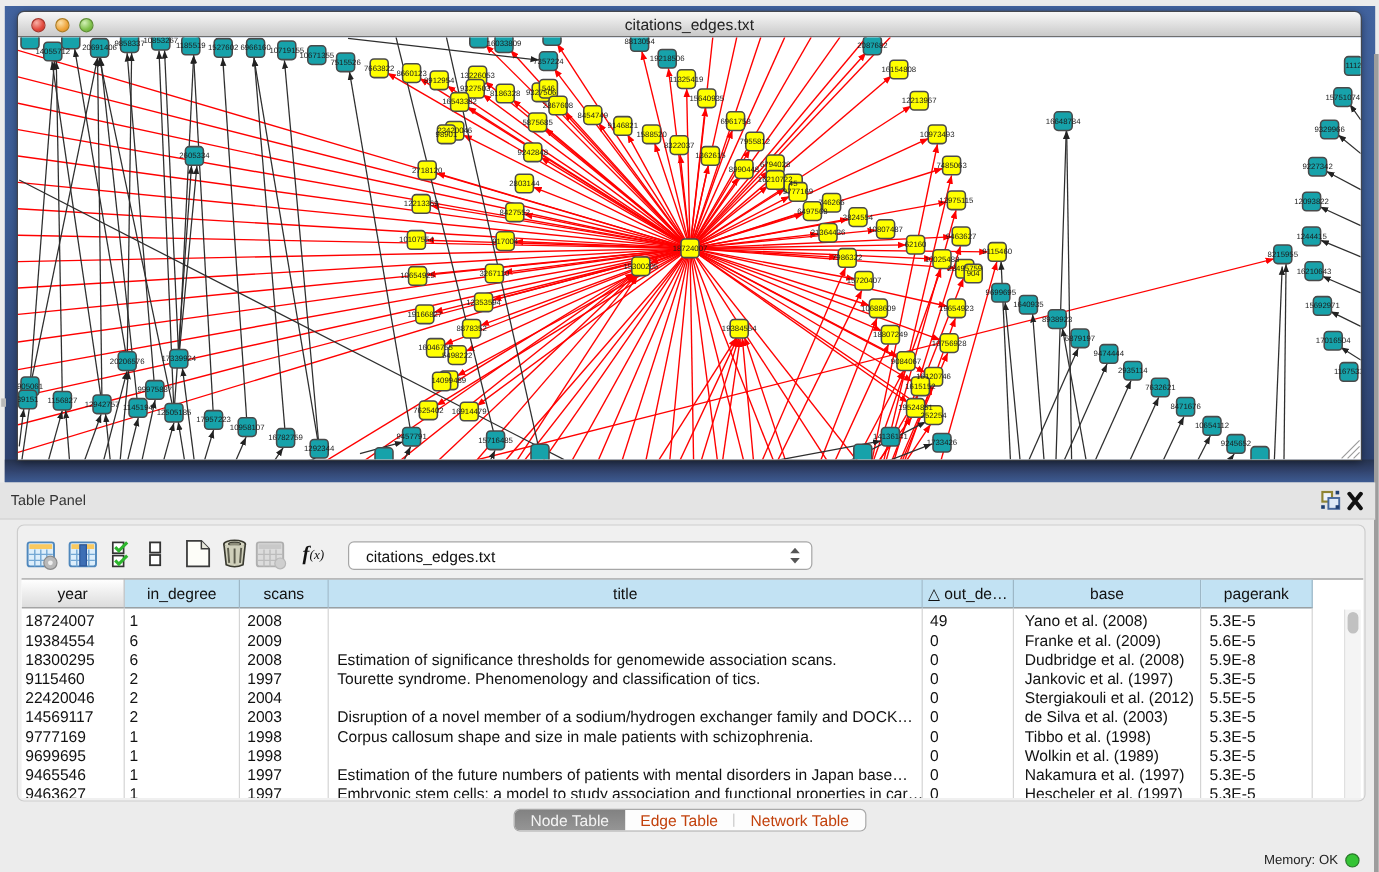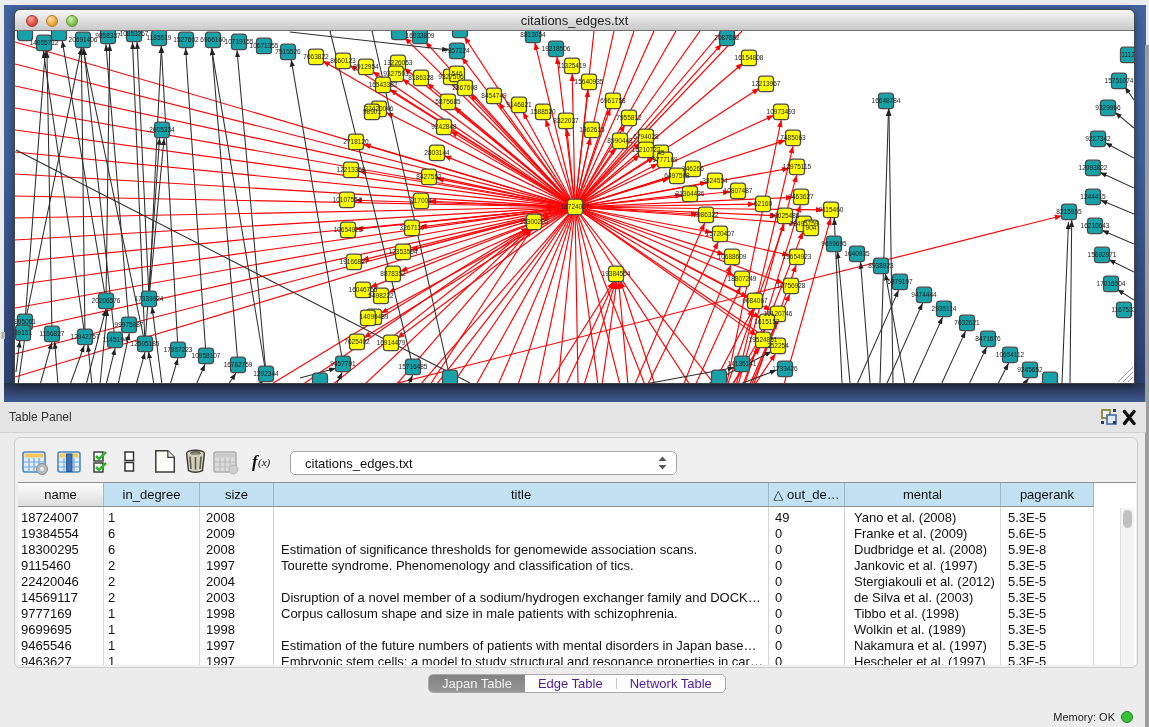--- a/index.html
+++ b/index.html
@@ -30,21 +30,21 @@
   text-align:center; line-height:23px; border-right:1px solid #9db7c6; border-bottom:1px solid #8f8f8f; }
 .trow { position:absolute; left:0; width:1118px; height:16px; font-size:13px; color:#111; }
 .trow span { position:absolute; top:0; line-height:16px; white-space:nowrap; }
 .vline { position:absolute; top:24px; width:1px; height:159px; background:#d4d4d4; }
 .sbar { position:absolute; left:1102px; top:25px; width:14px; height:157px; background:#f4f4f4;
   border-left:1px solid #e0e0e0; }
 .sbar i { position:absolute; left:2px; top:2px; width:9px; height:18px; background:#c1c1c1; border-radius:5px; }
 .tabs { position:absolute; left:428px; top:674px; height:19px; display:flex;
   border:1px solid #a9a9a9; border-radius:5px; overflow:hidden; background:#fdfdfd;
   font-size:13px; line-height:18px; }
-.tabs div { padding:0 13px; color:#4c1d95; }
+.tabs div { padding:0 13px; color:#c2410c; }
 .tabs .sel { background:linear-gradient(180deg,#828282,#959595); color:#f4f4f4; }
 .tabs .sep { padding:0; width:1px; background:#c8c8c8; margin:3px 0; }
 .mem { position:absolute; right:34px; top:711px; font-size:11px; color:#222; }
 .dot { position:absolute; left:1121px; top:711px; width:12px; height:12px; border-radius:50%;
   background:#35c435; border:1px solid #2a7a2a; }
 </style></head><body>
 <div class="desk"></div>
 <div style="position:absolute;left:4px;top:383px;width:1142px;height:19px;background:linear-gradient(180deg,#273450 0%,#31426b 45%,#3d5b92 100%);"></div>
 <div class="gut"></div>
 <div style="position:absolute;left:1px;top:332px;width:4px;height:7px;background:#b9b9b9;"></div>
@@ -636,26 +636,26 @@
  <text x="243" y="17" font-family="Liberation Serif, serif" font-size="11" font-style="italic" fill="#111">(x)</text>
 </svg>
   <div class="drop">
       <span>citations_edges.txt</span>
     <svg width="11" height="14" viewBox="0 0 11 14" style="position:absolute;right:8px;top:4px">
       <path d="M5.5 0.5 L9.5 5 H1.5 z" fill="#555"></path>
       <path d="M5.5 13.5 L9.5 9 H1.5 z" fill="#555"></path>
     </svg>
   </div>
   <div class="tbox">
-    <div class="hcell" style="left:0px; width:86px; background:linear-gradient(180deg,#fff,#dcdcdc); border-right:1px solid #b5b5b5;">name</div>
+    <div class="hcell" style="left:0px; width:86px; background:linear-gradient(180deg,#fff,#dcdcdc); border-right:1px solid #b5b5b5;">year</div>
     <div class="hcell" style="left:86px; width:96px;">in_degree</div>
-    <div class="hcell" style="left:182px; width:74px;">size</div>
+    <div class="hcell" style="left:182px; width:74px;">scans</div>
     <div class="hcell" style="left:256px; width:495px;">title</div>
     <div class="hcell" style="left:751px; width:76px;text-align:center;">△ out_de…</div>
-    <div class="hcell" style="left:827px; width:156px;">mental</div>
+    <div class="hcell" style="left:827px; width:156px;">base</div>
     <div class="hcell" style="left:983px; width:93px;">pagerank</div>
     <div class="vline" style="left:85px"></div>
     <div class="vline" style="left:181px"></div>
     <div class="vline" style="left:255px"></div>
     <div class="vline" style="left:750px"></div>
     <div class="vline" style="left:826px"></div>
     <div class="vline" style="left:982px"></div>
     <div class="vline" style="left:1075px"></div>
     <div class="trow" style="top:27px">
         <span style="left:3px">18724007</span>
@@ -731,29 +731,29 @@
         <span style="left:188px">1997</span>
         <span style="left:263px">Estimation of the future numbers of patients with mental disorders in Japan base…</span>
         <span style="left:757px">0</span>
         <span style="left:836px">Nakamura et al. (1997)</span>
         <span style="left:990px">5.3E-5</span>
       </div>
 <div class="trow" style="top:171px">
         <span style="left:3px">9463627</span>
         <span style="left:90px">1</span>
         <span style="left:188px">1997</span>
-        <span style="left:263px">Embryonic stem cells: a model to study structural and resonance properties in car…</span>
+        <span style="left:263px">Embryonic stem cells: a model to study association and functional properties in car…</span>
         <span style="left:757px">0</span>
         <span style="left:836px">Hescheler et al. (1997)</span>
         <span style="left:990px">5.3E-5</span>
       </div>
     <div class="sbar">
         <i></i>
       </div>
   </div>
 </div>
 <div class="tabs">
-  <div class="sel">Japan Table</div>
+  <div class="sel">Node Table</div>
   <div>Edge Table</div>
   <div class="sep"></div>
   <div>Network Table</div>
 </div>
 <div class="mem">Memory: OK</div>
 <div class="dot"></div>
 </body></html>

